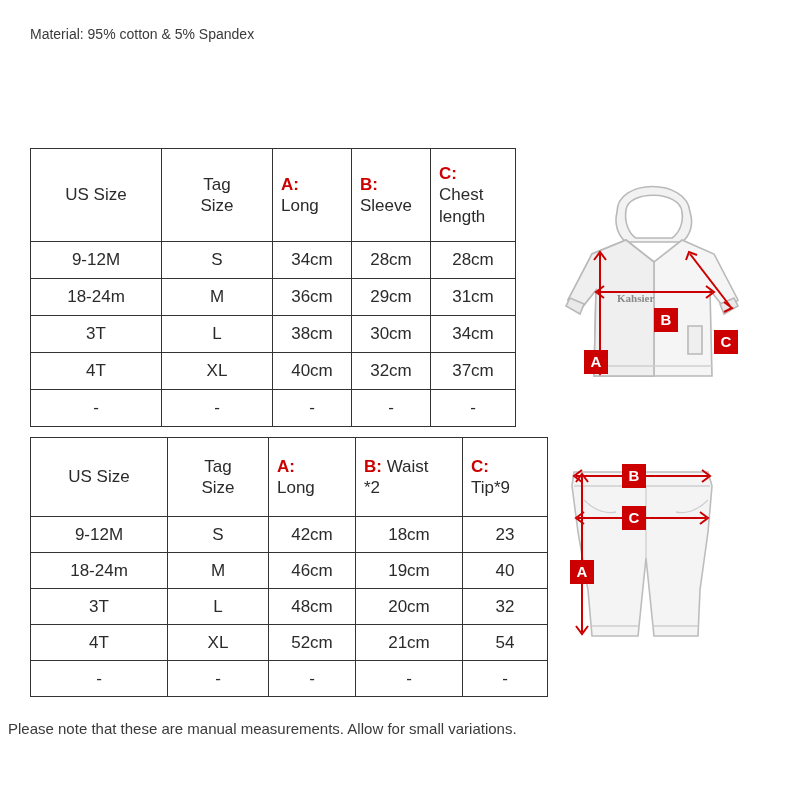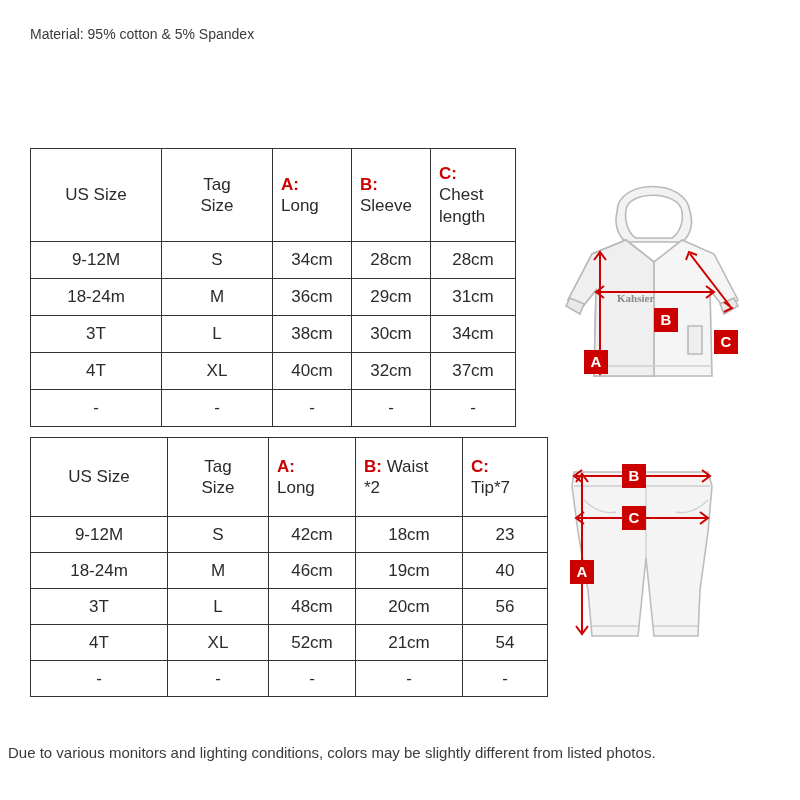--- a/index.html
+++ b/index.html
@@ -251,21 +251,21 @@
         <td class="hdr-a">
           <span class="red hd-label-left">A:</span>
           <span class="hd-label-left">Long</span>
         </td>
         <td class="hdr-b">
           <span class="hd-label-left"><span class="red">B:</span> <span>Waist</span></span>
           <span class="hd-label-left">*2</span>
         </td>
         <td class="hdr-c">
           <span class="red hd-label-left">C:</span>
-          <span class="hd-label-left">Tip*7</span>
+          <span class="hd-label-left">Tip*9</span>
         </td>
       </tr>
       <tr class="body-row">
         <td>9-12M</td>
         <td>S</td>
         <td>42cm</td>
         <td>18cm</td>
         <td>23</td>
       </tr>
       <tr class="body-row">
@@ -273,21 +273,21 @@
         <td>M</td>
         <td>46cm</td>
         <td>19cm</td>
         <td>40</td>
       </tr>
       <tr class="body-row">
         <td>3T</td>
         <td>L</td>
         <td>48cm</td>
         <td>20cm</td>
-        <td>56</td>
+        <td>32</td>
       </tr>
       <tr class="body-row">
         <td>4T</td>
         <td>XL</td>
         <td>52cm</td>
         <td>21cm</td>
         <td>54</td>
       </tr>
       <tr class="body-row">
         <td>-</td>
@@ -328,15 +328,15 @@
         <path d="M70,36 L70,192"></path>
         <path d="M64,42 L70,34 L76,42"></path>
         <path d="M64,186 L70,194 L76,186"></path>
       </g>
     </svg>
     <div class="marker" style="left:58px; top:120px;">A</div>
     <div class="marker" style="left:110px; top:24px;">B</div>
     <div class="marker" style="left:110px; top:66px;">C</div>
   </div>
 
-  <div class="footer-note" id="note2">Due to various monitors and lighting conditions, colors may be slightly different from listed photos.</div>
+  <div class="footer-note" id="note1">Please note that these are manual measurements. Allow for small variations.</div>
 
 </div>
 
 </body></html>

